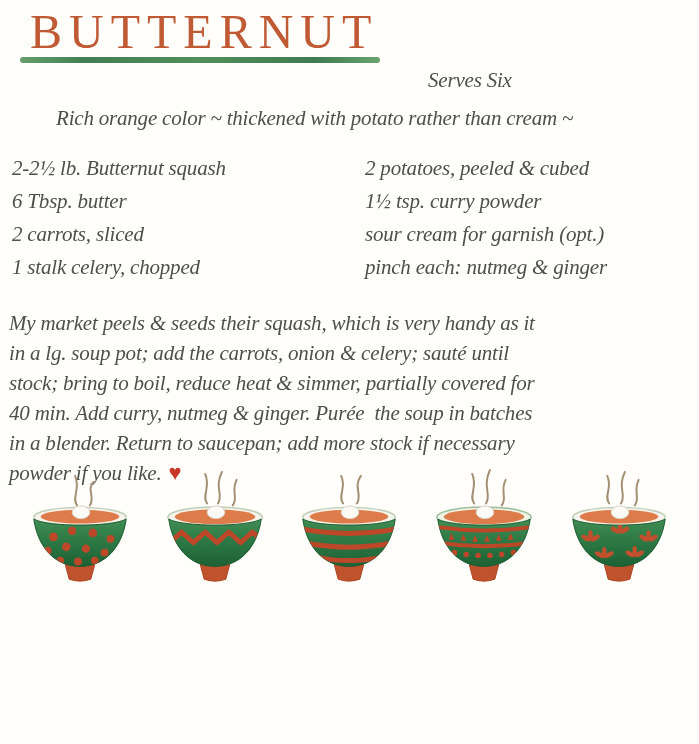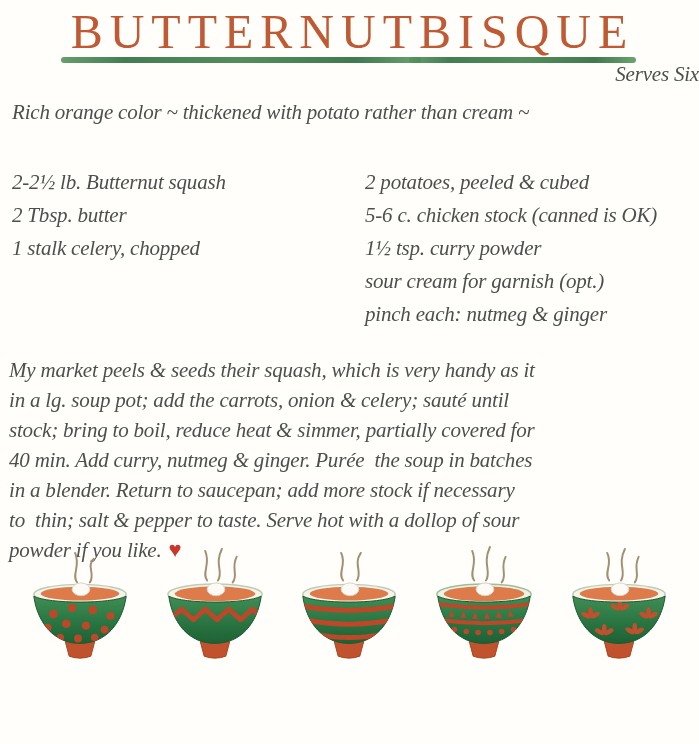--- a/index.html
+++ b/index.html
@@ -7,56 +7,56 @@
   body {
     background:#fffefb;
     color:#4b504c;
     font-family:"Liberation Serif", serif;
     overflow:hidden;
   }
   .card { width:699px; height:744px; position:relative; }
 
   
   .title-row {
-    display:flex; justify-content:center;
+    display:flex; justify-content:flex-start;
     margin:8px 24px 0 30px;
   }
   .title-word {
     position:relative; display:inline-block;
     font-family:"Liberation Serif", serif;
     font-size:48px; line-height:1.0; font-weight:400;
     color:#c05a34; letter-spacing:7px; white-space:nowrap;
   }
   .title-word .underline {
     position:absolute; left:-10px; right:-2px; bottom:-7px; height:6px;
     border-radius:3px;
     background:linear-gradient(90deg,#55945c 0%,#2e7040 18%,#3f8149 50%,#2b6b3c 82%,#5a9a61 100%);
     opacity:.9;
   }
   .serves {
-    margin:6px 0 0 428px;
-    font-style:italic; font-size:21px; letter-spacing:0.2px;text-align:right;
+    margin:12px 0 0 428px;
+    font-style:italic; font-size:21px; letter-spacing:0.2px;
   }
 
   
   .script {
     font-family:"Liberation Serif", serif;
     font-style:italic;
     font-size:21px;
     letter-spacing:-0.2px;
     color:#4b504c;
   }
   .heart { color:#c8382a; font-style:normal; font-size:22px; margin-left:7px; letter-spacing:0; }
 
   
   .description { margin:10px 0 0 12px; line-height:31px; }
-  .description .line { white-space:pre; }
-
-  
-  .ingredients { display:flex; margin:38px 0 0 12px;font-style:italic; }
+  .description .line { white-space:pre;margin-left:44px; }
+
+  
+  .ingredients { display:flex; margin:18px 0 0 12px;font-style:italic; }
   .ing-col { line-height:33px; }
   .ing-col.left  { width:353px; }
   .ing-col.right { flex:1; }
   .ing-col .line { white-space:pre; }
 
   
   .instructions { margin:24px 18px 0 9px; line-height:30px; }
   .instructions .line { white-space:pre; }
 
   
@@ -71,54 +71,49 @@
 </head>
 <body>
 
 <div class="card">
 
   <div class="title-row">
     <span class="title-word">
       <span>BUTTERNUT</span>
       <span class="underline"></span>
     </span>
-    <span class="title-word">
-      <span>BISQUE</span>
-      <span class="underline"></span>
-    </span>
   </div>
 
   <div class="serves script">Serves Six</div>
 
   <div class="description script">
     <div class="line">Rich orange color ~ thickened with potato rather than cream ~</div>
   </div>
 
   <div class="ingredients script">
     <div class="ing-col left">
       <div class="line">2-2½ lb. Butternut squash</div>
-      <div class="line">2 Tbsp. butter</div>
+      <div class="line">6 Tbsp. butter</div>
+      <div class="line">2 carrots, sliced</div>
       <div class="line">1 stalk celery, chopped</div>
     </div>
     <div class="ing-col right">
       <div class="line">2 potatoes, peeled &amp; cubed</div>
-      <div class="line">5-6 c. chicken stock (canned is OK)</div>
       <div class="line">1½ tsp. curry powder</div>
       <div class="line">sour cream for garnish (opt.)</div>
       <div class="line">pinch each: nutmeg &amp; ginger</div>
     </div>
   </div>
 
   <div class="instructions script">
     <div class="line">My market peels &amp; seeds their squash, which is very handy as it</div>
     <div class="line">in a lg. soup pot; add the carrots, onion &amp; celery; sauté until</div>
     <div class="line">stock; bring to boil, reduce heat &amp; simmer, partially covered for</div>
     <div class="line">40 min. Add curry, nutmeg &amp; ginger. Purée  the soup in batches</div>
     <div class="line">in a blender. Return to saucepan; add more stock if necessary</div>
-    <div class="line">to  thin; salt &amp; pepper to taste. Serve hot with a dollop of sour</div>
     <div class="line"><span>powder if you like.</span><span class="heart">♥</span></div>
   </div>
 
   <div class="bowls">
 
     <svg class="bowl" width="118" height="136" viewBox="0 0 120 138">
       <defs>
         <linearGradient id="g1" x1="0" y1="0" x2="0" y2="1">
           <stop offset="0" stop-color="#3f8e54"></stop>
             <stop offset="0.55" stop-color="#2a7542"></stop>

